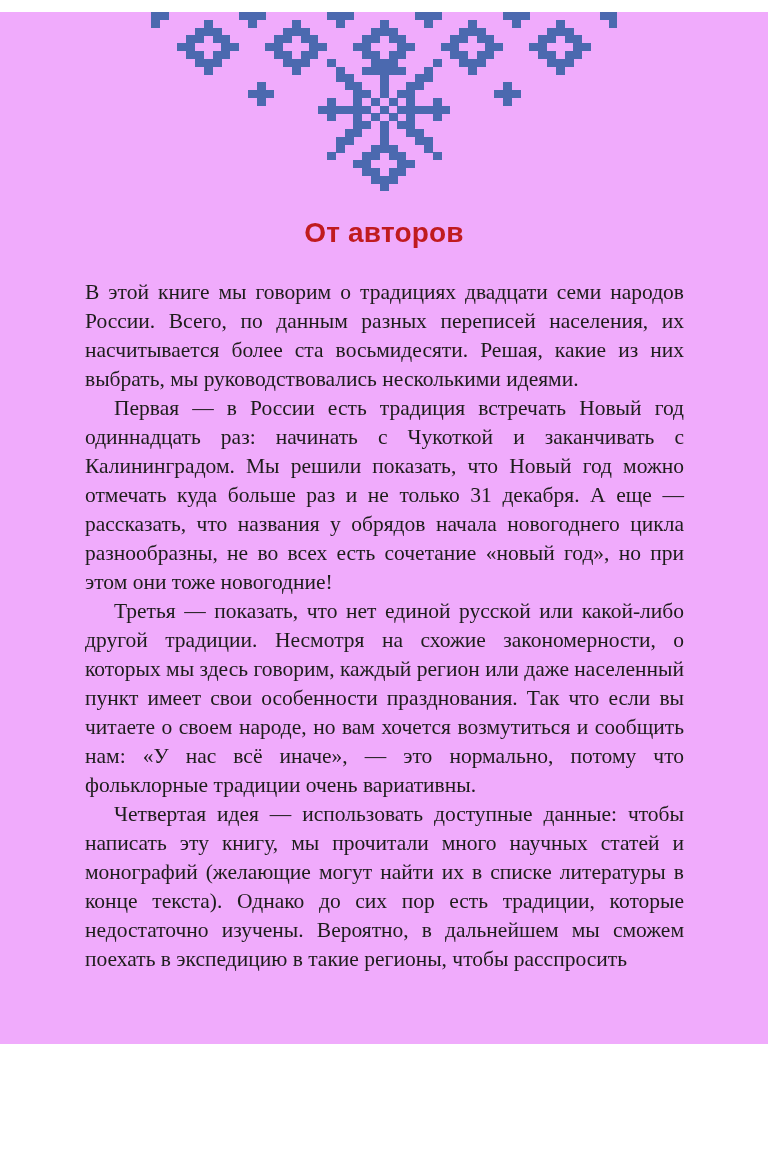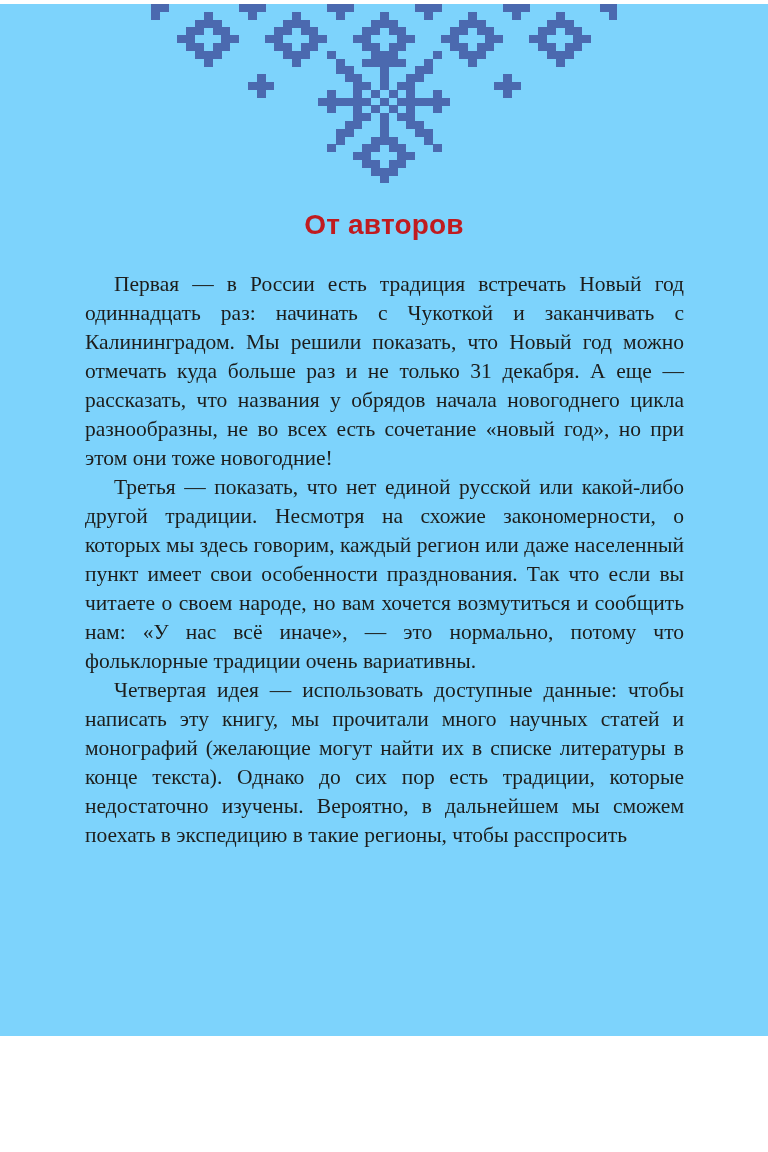--- a/index.html
+++ b/index.html
@@ -1,22 +1,22 @@
 <!DOCTYPE html>
 <html><head>
 <meta charset="utf-8">
 <style>
   html,body { margin:0; padding:0; }
   .page {
     position:relative;
     width:768px; height:1032px;
-    background:#7dd3fc;
+    background:#f0abfc;
     font-family:"Liberation Serif", serif;
     overflow:hidden;
-    margin:4px auto;
+    margin:12px auto;
   }
   .ornament-top { display:block; margin:0 auto; }
   .chapter-title {
     margin:26px 0 0 0;
     text-align:center;
     font-family:"Liberation Sans", sans-serif;
     font-weight:bold;
     font-size:28px;
     letter-spacing:0.2px;
     color:#c01b1f;
@@ -268,20 +268,21 @@
       <rect x="246.40" y="156.00" width="9.05" height="8.05" fill="#4b69af"></rect>
       <rect x="220.00" y="163.80" width="9.05" height="8.05" fill="#4b69af"></rect>
       <rect x="228.80" y="163.80" width="9.05" height="8.05" fill="#4b69af"></rect>
       <rect x="237.60" y="163.80" width="9.05" height="8.05" fill="#4b69af"></rect>
       <rect x="228.80" y="171.60" width="9.05" height="8.05" fill="#4b69af"></rect>
     </svg>
 
   <h1 class="chapter-title">От авторов</h1>
 
   <div class="body-text">
+    <p>В этой книге мы говорим о традициях двадцати семи народов России. Всего, по данным разных переписей населения, их насчитывается более ста восьмидесяти. Решая, какие из них выбрать, мы руководствовались несколькими идеями.</p>
     <p class="indent">Первая — в России есть традиция встречать Новый год одиннадцать раз: начинать с Чукоткой и заканчивать с Калининградом. Мы решили показать, что Новый год можно отмечать куда больше раз и не только 31 декабря. А еще — рассказать, что названия у обрядов начала новогоднего цикла разнообразны, не во всех есть сочетание «новый год», но при этом они тоже новогодние!</p>
     <p class="indent">Третья — показать, что нет единой русской или какой-либо другой традиции. Несмотря на схожие закономерности, о которых мы здесь говорим, каждый регион или даже населенный пункт имеет свои особенности празднования. Так что если вы читаете о своем народе, но вам хочется возмутиться и сообщить нам: «У нас всё иначе», — это нормально, потому что фольклорные традиции очень вариативны.</p>
     <p class="indent">Четвертая идея — использовать доступные данные: чтобы написать эту книгу, мы прочитали много научных статей и монографий (желающие могут найти их в списке литературы в конце текста). Однако до сих пор есть традиции, которые недостаточно изучены. Вероятно, в дальнейшем мы сможем поехать в экспедицию в такие регионы, чтобы расспросить</p>
   </div>
 
   <div class="page-footer">
     <svg class="ornament-footer" shape-rendering="crispEdges" width="22.5" height="22.5" viewBox="0 0 22.5 22.5">
         <rect x="0.00" y="0.00" width="4.75" height="4.75" fill="#bcc9e6"></rect>
         <rect x="4.50" y="0.00" width="4.75" height="4.75" fill="#bcc9e6"></rect>
         <rect x="13.50" y="0.00" width="4.75" height="4.75" fill="#bcc9e6"></rect>

